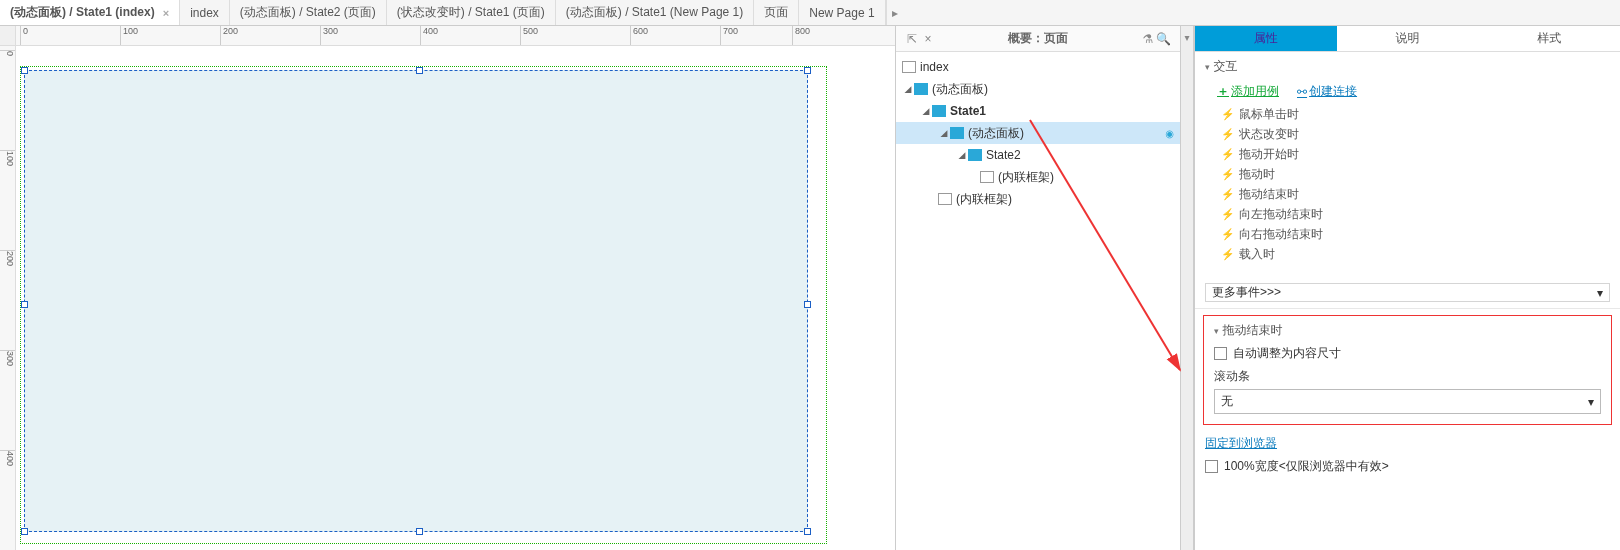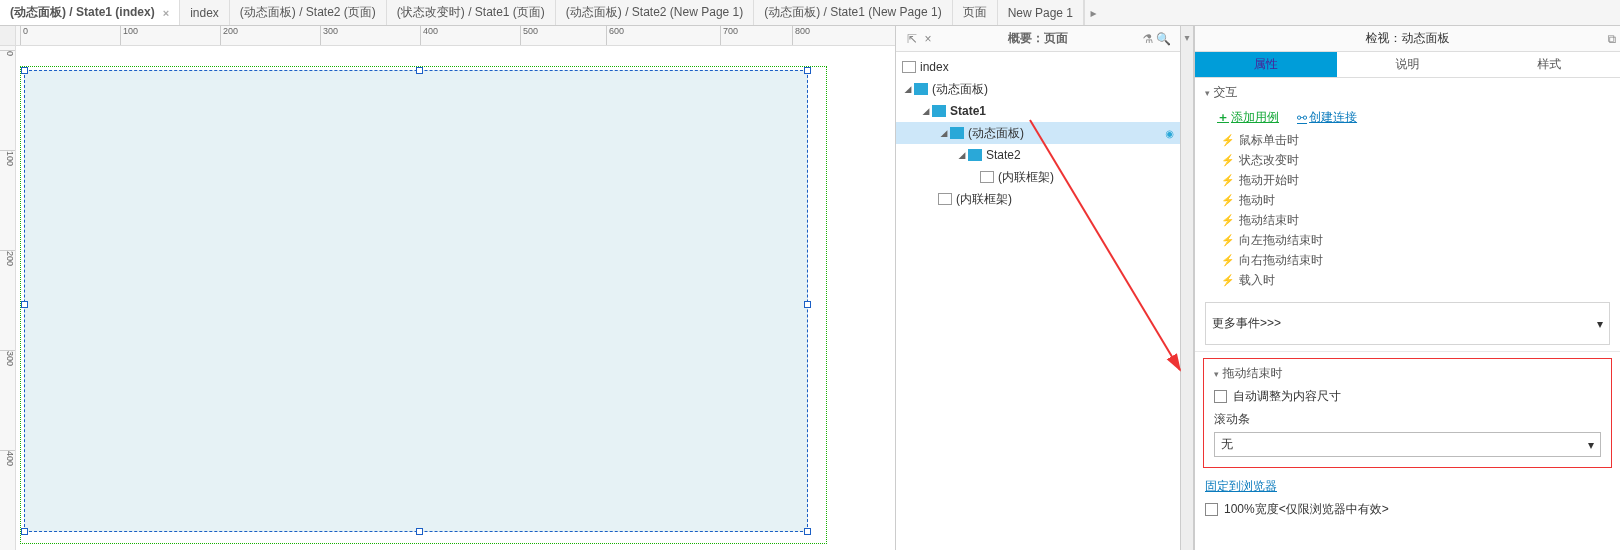--- a/index.html
+++ b/index.html
@@ -55,21 +55,21 @@
 .proptab.active { background: #009dd9; color: #4c1d95; }
 .section { padding: 6px 10px; border-bottom: 1px solid #e8e8e8; }
 .sec-title { display: flex; align-items: center; color: #555; margin-bottom: 4px; }
 .sec-title .chev { margin-right: 4px; font-size: 9px; color: #777; }
 .link-row { display: flex; align-items: center; gap: 18px; padding: 4px 0 4px 12px; }
 .link-add { color: #13a837; text-decoration: underline; cursor: pointer; display:flex; align-items:center; gap:2px;}
 .link-create { color: #0b7bbd; text-decoration: underline; cursor: pointer; display:flex; align-items:center; gap:2px;}
 .evt-list { padding-left: 16px; }
 .evt { display: flex; align-items: center; height: 20px; color: #555; }
 .evt .bolt { width: 14px; color: #18a64a; font-size: 11px; margin-right: 4px; }
-.more-evt { margin-top: 12px; border: 1px solid #d5d5d5; padding: 12px 6px; display: flex; justify-content: space-between; align-items: center; cursor: pointer; margin-left:0; }
+.more-evt { margin-top: 19px; border: 1px solid #d5d5d5; padding: 0 6px; display: flex; justify-content: space-between; align-items: center; cursor: pointer; margin-left:0; }
 .red-box { border: 1px solid #e33; padding: 6px 0; margin: 6px 8px; }
 .checkbox-row { display: flex; align-items: center; gap: 6px; padding: 2px 10px; }
 .checkbox { width: 13px; height: 13px; border: 1px solid #888; background: #fff; }
 .label-sm { color: #444; padding-left: 10px; margin-top:4px; }
 .select-box { margin: 4px 10px; border: 1px solid #bbb; padding: 3px 6px; display: flex; justify-content: space-between; align-items: center; cursor: pointer; }
 .pin-link { padding: 4px 10px; color: #0b7bbd; text-decoration: underline; cursor: pointer; }
 
 
 .arrow-svg { position: absolute; top: 110px; left: 1020px; pointer-events: none; }
 </style>
@@ -82,23 +82,20 @@
       <span class="close-x">×</span>
     </div>
   <div class="tab">
       <span>index</span>
     </div>
   <div class="tab">
       <span>(动态面板) / State2 (页面)</span>
     </div>
   <div class="tab">
       <span>(状态改变时) / State1 (页面)</span>
-    </div>
-  <div class="tab">
-      <span>(动态面板) / State2 (New Page 1)</span>
     </div>
   <div class="tab">
       <span>(动态面板) / State1 (New Page 1)</span>
     </div>
   <div class="tab">
       <span>页面</span>
     </div>
   <div class="tab">
       <span>New Page 1</span>
     </div>
@@ -109,21 +106,21 @@
 
   <div class="canvas-wrap">
     <div class="ruler-corner"></div>
     <div class="ruler-h">
       <div class="tick" style="left:4px">0</div>
       <div class="tick" style="left:104px">100</div>
       <div class="tick" style="left:204px">200</div>
       <div class="tick" style="left:304px">300</div>
       <div class="tick" style="left:404px">400</div>
       <div class="tick" style="left:504px">500</div>
-      <div class="tick" style="left:590px">600</div>
+      <div class="tick" style="left:614px">600</div>
       <div class="tick" style="left:704px">700</div>
       <div class="tick" style="left:776px">800</div>
     </div>
     <div class="ruler-v">
       <div class="vtick" style="top:4px">0</div>
       <div class="vtick" style="top:104px">100</div>
       <div class="vtick" style="top:204px">200</div>
       <div class="vtick" style="top:304px">300</div>
       <div class="vtick" style="top:404px">400</div>
     </div>
@@ -185,24 +182,20 @@
         <span>(内联框架)</span>
       </div>
     </div>
   </div>
 
   <div class="splitter">
       <span class="chev">▾</span>
     </div>
 
   <div class="props">
-    <div class="props-header">
-      <span>检视：动态面板</span>
-      <span class="pop">⧉</span>
-    </div>
     <div class="proptabs">
       <div class="proptab active">属性</div>
       <div class="proptab">说明</div>
       <div class="proptab">样式</div>
     </div>
 
     <div class="section">
       <div class="sec-title">
           <span class="chev">▾</span>
           <span>交互</span>

